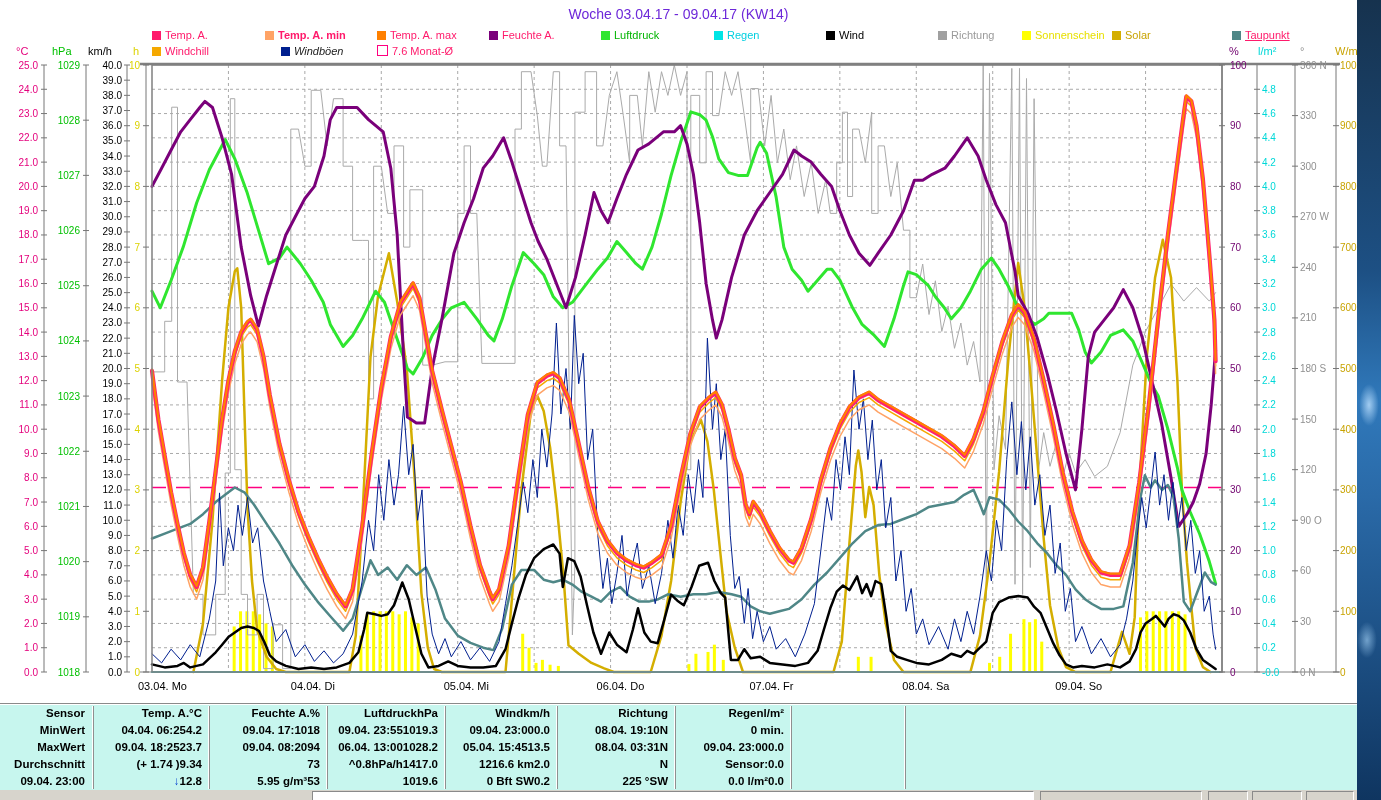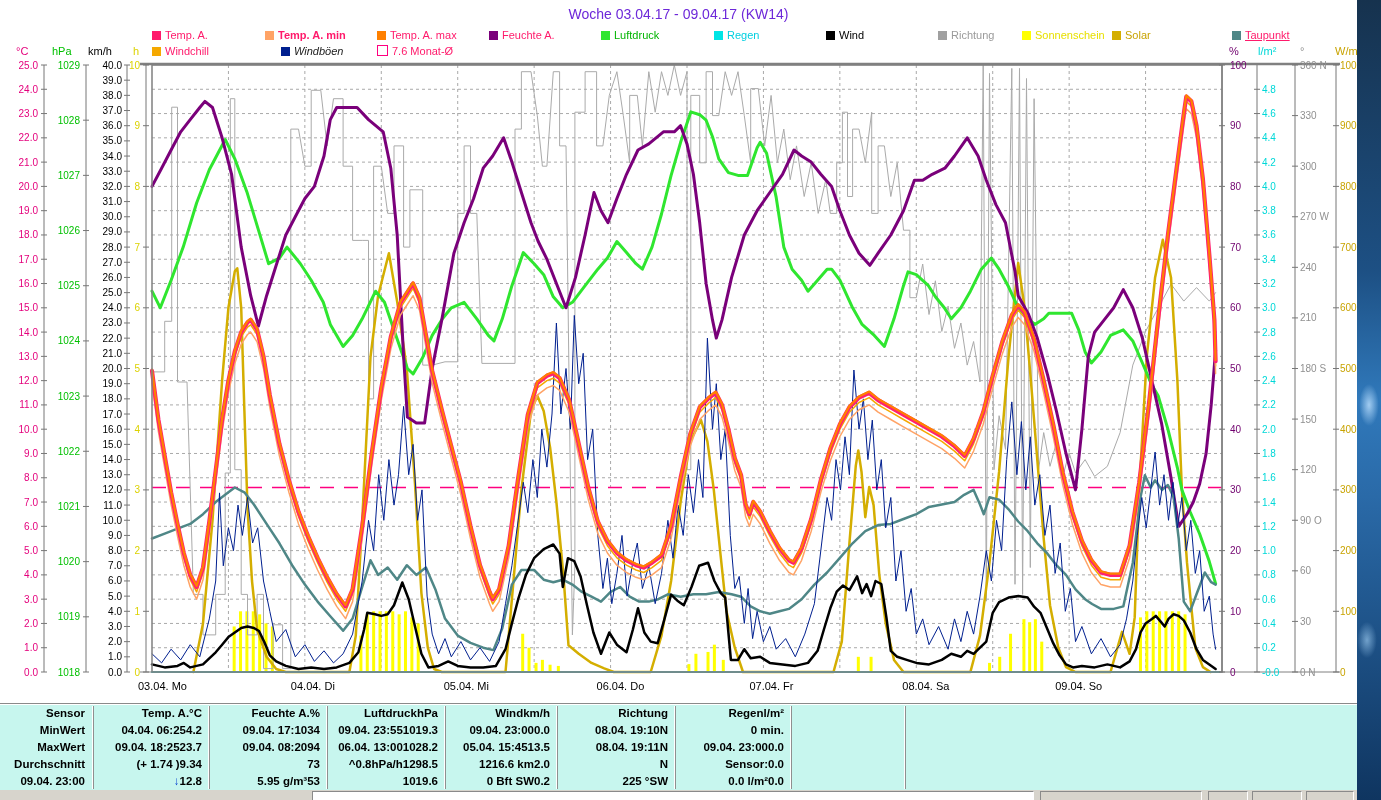--- a/index.html
+++ b/index.html
@@ -518,21 +518,21 @@
           <span class="v"><span class="arrow">↓</span>12.8</span>
         </div>
       </div>
       <div class="tcol sep" style="left: 209px; width: 116px;">
         <div class="tcell">
           <span>Feuchte A.</span>
           <span class="v">%</span>
         </div>
         <div class="tcell">
           <span>09.04.  17:10</span>
-          <span class="v">34</span>
+          <span class="v">18</span>
         </div>
         <div class="tcell">
           <span>09.04.  08:20</span>
           <span class="v">94</span>
         </div>
         <div class="tcell">
           <span></span>
           <span class="v">73</span>
         </div>
         <div class="tcell cur">
@@ -548,21 +548,21 @@
         <div class="tcell">
           <span>09.04.  23:55</span>
           <span class="v">1019.3</span>
         </div>
         <div class="tcell">
           <span>06.04.  13:00</span>
           <span class="v">1028.2</span>
         </div>
         <div class="tcell">
           <span>^0.8hPa/h</span>
-          <span class="v">1298.5</span>
+          <span class="v">1417.0</span>
         </div>
         <div class="tcell cur">
           <span></span>
           <span class="v">1019.6</span>
         </div>
       </div>
       <div class="tcol sep" style="left: 445px; width: 110px;">
         <div class="tcell">
           <span>Wind</span>
           <span class="v">km/h</span>
@@ -587,21 +587,21 @@
       <div class="tcol sep" style="left: 557px; width: 116px;">
         <div class="tcell">
           <span>Richtung</span>
           <span class="v"></span>
         </div>
         <div class="tcell">
           <span>08.04.  19:10</span>
           <span class="v">N</span>
         </div>
         <div class="tcell">
-          <span>08.04.  19:11</span>
+          <span>08.04.  03:31</span>
           <span class="v">N</span>
         </div>
         <div class="tcell">
           <span></span>
           <span class="v">N</span>
         </div>
         <div class="tcell cur">
           <span>225 °</span>
           <span class="v">SW</span>
         </div>

